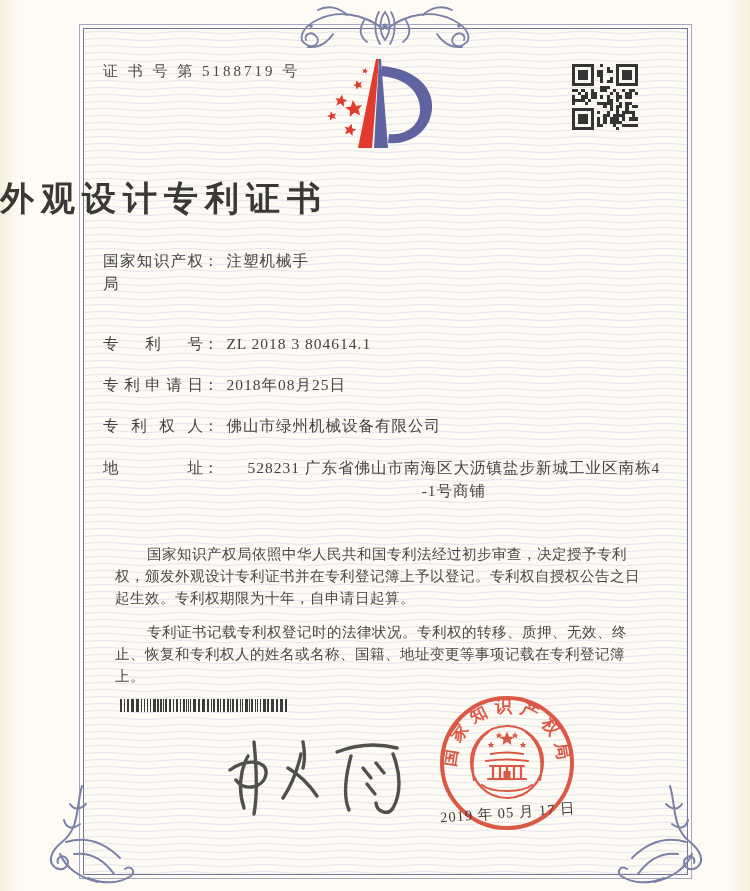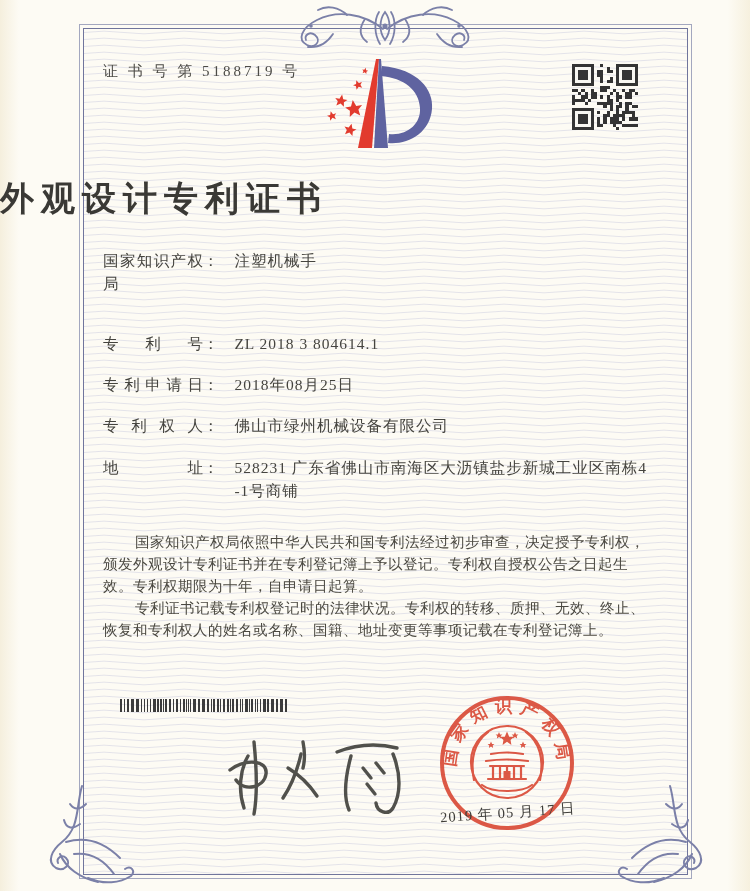--- a/index.html
+++ b/index.html
@@ -17,27 +17,27 @@
   .waves{position:absolute;left:84px;top:29px;pointer-events:none;opacity:.65;}
   
   .cert-no{position:absolute;left:103px;top:62px;font-size:15px;letter-spacing:3px;color:#4c4b46;}
   .logo{position:absolute;left:312px;top:56px;}
   .qr{position:absolute;left:572px;top:64px;}
   .title{position:absolute;left:0;right:0;top:176px;text-align:left;font-size:34px;font-weight:700;letter-spacing:7px;color:#3a3935;}
   
   .field-row{position:absolute;left:103px;right:60px;font-size:15.5px;line-height:23px;color:#45443f;}
   .flabel{display:inline-block;width:100px;text-align:justify;text-align-last:justify;vertical-align:top;}
   .fcolon{vertical-align:top;}
-  .fvalue{margin-left:12px;vertical-align:top;display:inline-block;letter-spacing:1px;}
+  .fvalue{margin-left:4px;vertical-align:top;display:inline-block;letter-spacing:1px;text-align:center;}
   .fvalue.multiline{white-space:pre-line;width:455px;}
   .group2{position:absolute;left:272px;top:0;}
   .group2 .flabel{width:auto;text-align:left;text-align-last:auto;}
   
   .body-text{position:absolute;left:103px;top:531px;width:554px;font-size:14.5px;line-height:22px;color:#4a4840;letter-spacing:.5px;}
-  .body-text p{margin:0;text-indent:2.2em;}
+  .body-text p{margin:12px;text-indent:2.2em;}
   
   .barcode{position:absolute;left:120px;top:699px;}
   .signer{position:absolute;left:110px;top:752px;font-family:"Liberation Sans","DejaVu Sans",sans-serif;font-size:15.5px;color:#3c3b38;letter-spacing:2px;line-height:29px;}
   .signature{position:absolute;left:213px;top:730px;}
   .seal{position:absolute;left:430px;top:686px;}
   .seal-date{position:absolute;left:440px;top:803px;width:150px;font-size:14.5px;color:#3e3d39;letter-spacing:1px;transform:rotate(-4deg);}
   .footer{position:absolute;left:280px;top:850px;width:190px;text-align:center;font-size:13px;color:#4c4b46;margin-top:43px;}
   
   .flourish-top{position:absolute;left:275px;top:4px;}
   .flourish-bl{position:absolute;left:36px;top:784px;}

